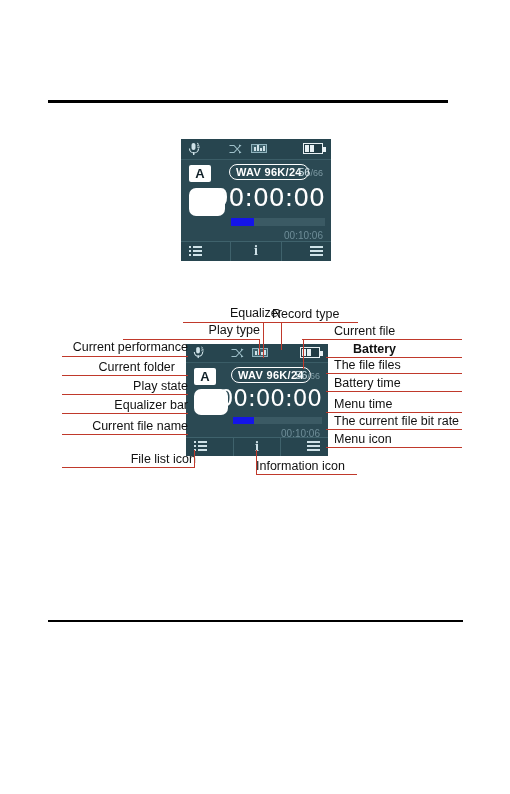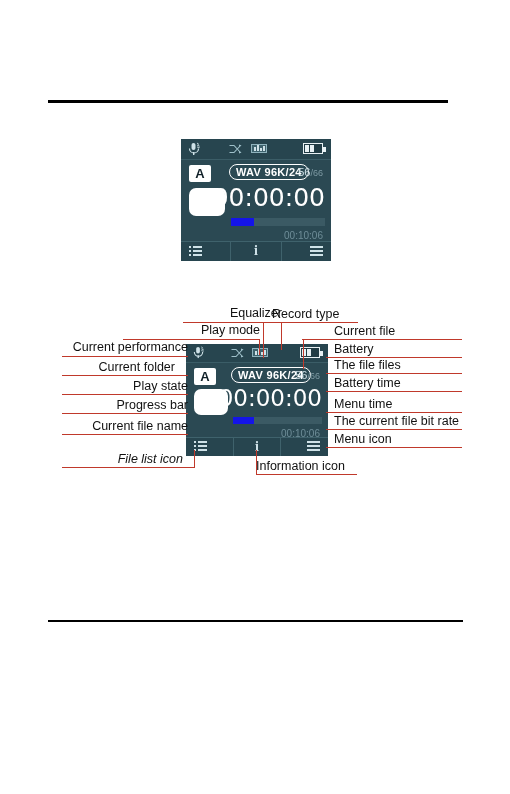--- a/index.html
+++ b/index.html
@@ -384,56 +384,56 @@
           <i style="top:8px;"></i>
       </span>
     </div>
   </div>
 </div>
 
 <div class="anno r" style="left:60px; top:306px; width:222px;">Equalizer</div>
 <div class="lead" style="left:183px; top:322px; width:99px;"></div>
 <div class="lead v" style="left:281px; top:322px; height:28px;"></div>
 
-<div class="anno r" style="left:60px; top:323px; width:200px;">Play mode</div>
+<div class="anno r" style="left:60px; top:323px; width:200px;">Play type</div>
 <div class="lead" style="left:123px; top:339px; width:137px;"></div>
 <div class="lead v" style="left:259px; top:339px; height:16px;"></div>
 
 <div class="anno r" style="left:40px; top:340px; width:148px;">Current performance</div>
 <div class="lead" style="left:62px; top:356px; width:126px;"></div>
 
 <div class="anno r" style="left:47px; top:360px; width:128px;">Current folder</div>
 <div class="lead" style="left:62px; top:375px; width:126px;"></div>
 
 <div class="anno r" style="left:60px; top:379px; width:128px;">Play state</div>
 <div class="lead" style="left:62px; top:394px; width:126px;"></div>
 
-<div class="anno r" style="left:60px; top:398px; width:128px;">Progress bar</div>
+<div class="anno r" style="left:60px; top:398px; width:128px;">Equalizer bar</div>
 <div class="lead" style="left:62px; top:413px; width:126px;"></div>
 
 <div class="anno r" style="left:55px; top:419px; width:133px;">Current file name</div>
 <div class="lead" style="left:62px; top:434px; width:126px;"></div>
 
-<div class="anno r" style="left:50px; top:452px; width:133px;font-style:italic;">File list icon</div>
+<div class="anno r" style="left:63px; top:452px; width:133px;">File list icon</div>
 <div class="lead" style="left:62px; top:467px; width:133px;"></div>
 <div class="lead v" style="left:194px; top:450px; height:18px;"></div>
 
 <div class="anno" style="left:256px; top:459px;">Information icon</div>
 <div class="lead" style="left:256px; top:474px; width:101px;"></div>
 <div class="lead v" style="left:256px; top:450px; height:24px;"></div>
 
 <div class="anno" style="left:272px; top:307px;">Record type</div>
 <div class="lead" style="left:262px; top:322px; width:96px;"></div>
 <div class="lead v" style="left:263px; top:322px; height:36px;"></div>
 
 <div class="anno" style="left:334px; top:324px;">Current file</div>
 <div class="lead" style="left:302px; top:339px; width:160px;"></div>
 <div class="lead v" style="left:303px; top:339px; height:30px;"></div>
 
-<div class="anno" style="left:334px; top:342px;">Battery</div>
+<div class="anno" style="left:353px; top:342px;font-weight:bold;">Battery</div>
 <div class="lead" style="left:326px; top:357px; width:136px;"></div>
 
 <div class="anno" style="left:334px; top:358px;">The file files</div>
 <div class="lead" style="left:326px; top:373px; width:136px;"></div>
 
 <div class="anno" style="left:334px; top:376px;">Battery time</div>
 <div class="lead" style="left:326px; top:391px; width:136px;"></div>
 
 <div class="anno" style="left:334px; top:397px;">Menu time</div>
 <div class="lead" style="left:326px; top:412px; width:136px;"></div>

